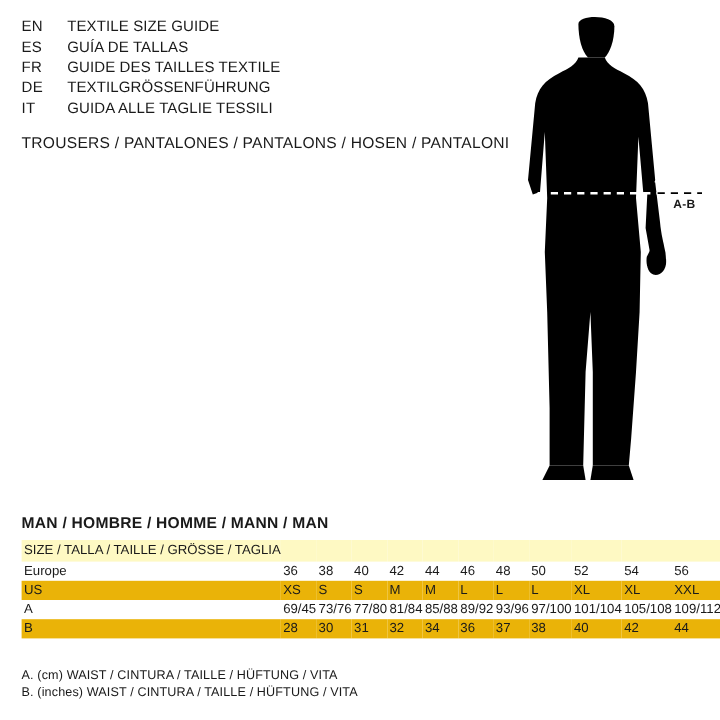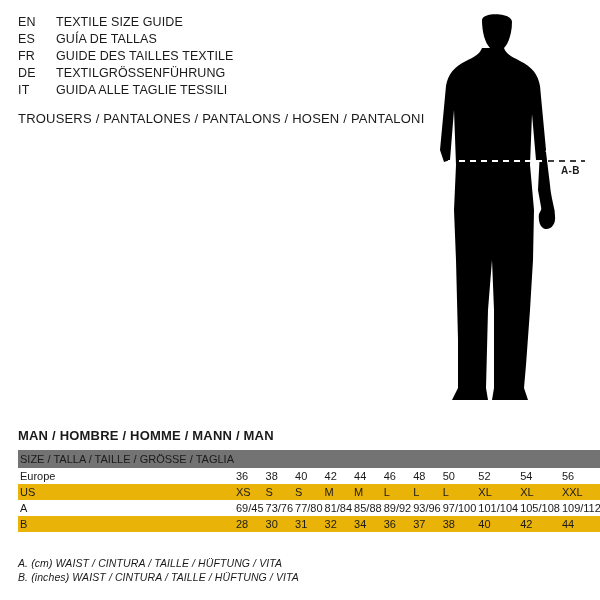--- a/index.html
+++ b/index.html
@@ -92,21 +92,21 @@
     font-size: 11px;
   }
   table.size-table td,
   table.size-table th {
     text-align: left;
     padding: 2px 0 2px 2px;
     font-weight: normal;
     white-space: nowrap;
   }
   table.size-table tr.header-row {
-    background: #737373;
+    background: #fef9c3;
   }
   table.size-table tr.header-row th {
     font-weight: normal;
     font-size: 11px;
     padding-top: 3px;
     padding-bottom: 3px;
   }
   table.size-table tr.shaded td {
     background: #eab308;
   }
@@ -121,21 +121,20 @@
 
   .footnotes {
     position: absolute;
     top: 556px;
     left: 18px;
     font-size: 10.5px;
     line-height: 14px;
   }
   .footnotes div {
     letter-spacing: 0.1px;
-    font-style: italic;
   }
 </style>
 </head>
 <body>
 
 <div class="page">
 
   <div class="lang-block">
     <div class="lang-row">
       <span class="lang-code">EN</span>

